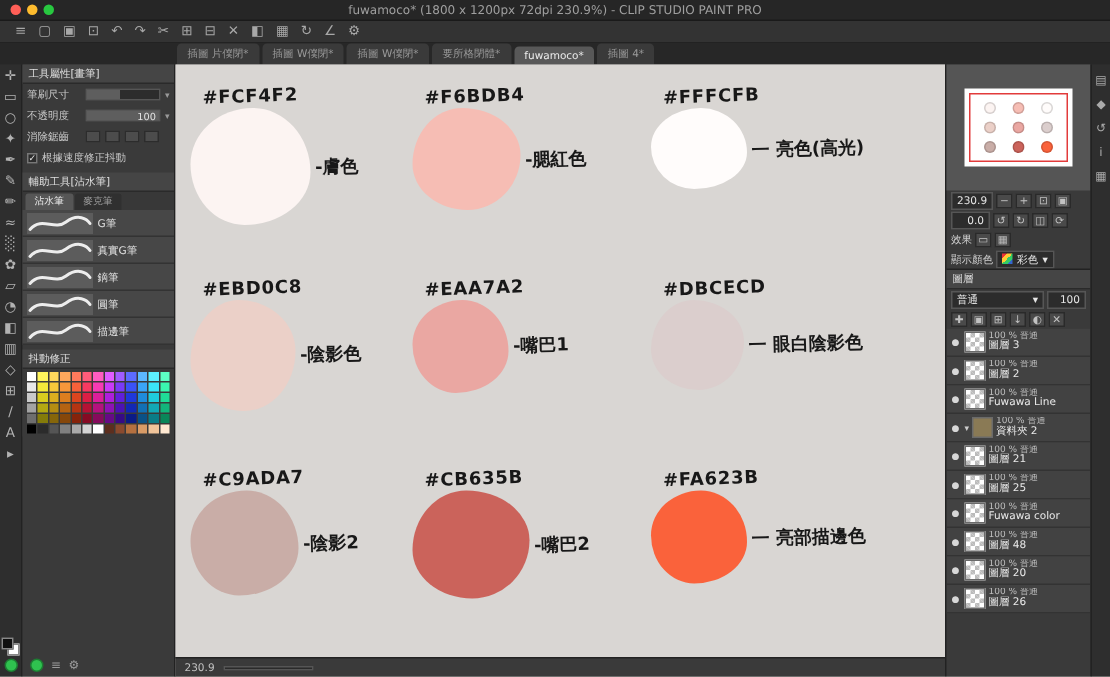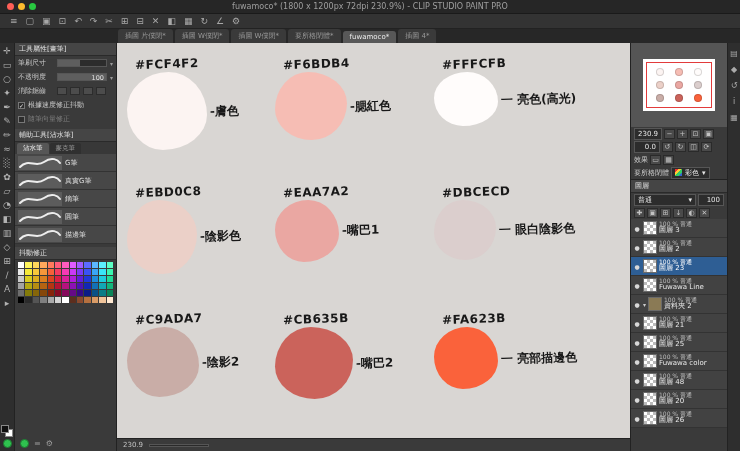--- a/index.html
+++ b/index.html
@@ -216,24 +216,20 @@
         <span class="aa-btn"></span>
         <span class="aa-btn"></span>
       </div>
 
 
       <div class="tp-row">
         <span class="cbx">✓</span>
         <span style="white-space:nowrap;overflow:hidden;font-family:Liberation Serif, serif;">根據速度修正抖動</span>
       </div>
 
-      <div class="tp-row dim">
-        <span class="cbx"></span>
-        <span class="dim" style="white-space:nowrap;overflow:hidden;">隨筆向量修正</span>
-      </div>
 
       <div class="panel-header" style="margin-top:3px;">輔助工具[沾水筆]</div>
       <div class="st-tabs">
         <span class="st-tab active">沾水筆</span>
           <span class="st-tab">麥克筆</span>
       </div>
       <div>
           <div class="brush-row">
             <span class="brush-thumb">
               <svg width="44" height="14" viewBox="0 0 44 14">
@@ -472,21 +468,21 @@
           <span class="nav-btn">⟳</span>
       </div>
 
       <div class="nav-row">
         <span class="nav-label">效果</span>
         <span class="nav-btn">▭</span>
         <span class="nav-btn">▦</span>
       </div>
 
       <div class="nav-row">
-        <span class="nav-label">要所格閉體</span>
+        <span class="nav-label">顯示顏色</span>
         <span class="dd">
           <span class="sw"></span>
           <span>彩色</span>
           <span>▾</span>
         </span>
       </div>
 
       <div class="layers-panel">
         <div class="panel-header">圖層</div>
 
@@ -519,29 +515,20 @@
             </div>
             <div class="layer-row">
               <span class="eye">●</span>
 
               <span class="lthumb"></span>
               <span class="ltext">
                 <span class="lmeta">100 % 普通</span>
                 <span class="lname">圖層 2</span>
               </span>
             </div>
-            <div class="layer-row selected">
-              <span class="eye">●</span>
-
-              <span class="lthumb"></span>
-              <span class="ltext">
-                <span class="lmeta">100 % 普通</span>
-                <span class="lname">圖層 23</span>
-              </span>
-            </div>
             <div class="layer-row">
               <span class="eye">●</span>
 
               <span class="lthumb"></span>
               <span class="ltext">
                 <span class="lmeta">100 % 普通</span>
                 <span class="lname">Fuwawa Line</span>
               </span>
             </div>
             <div class="layer-row folder">

